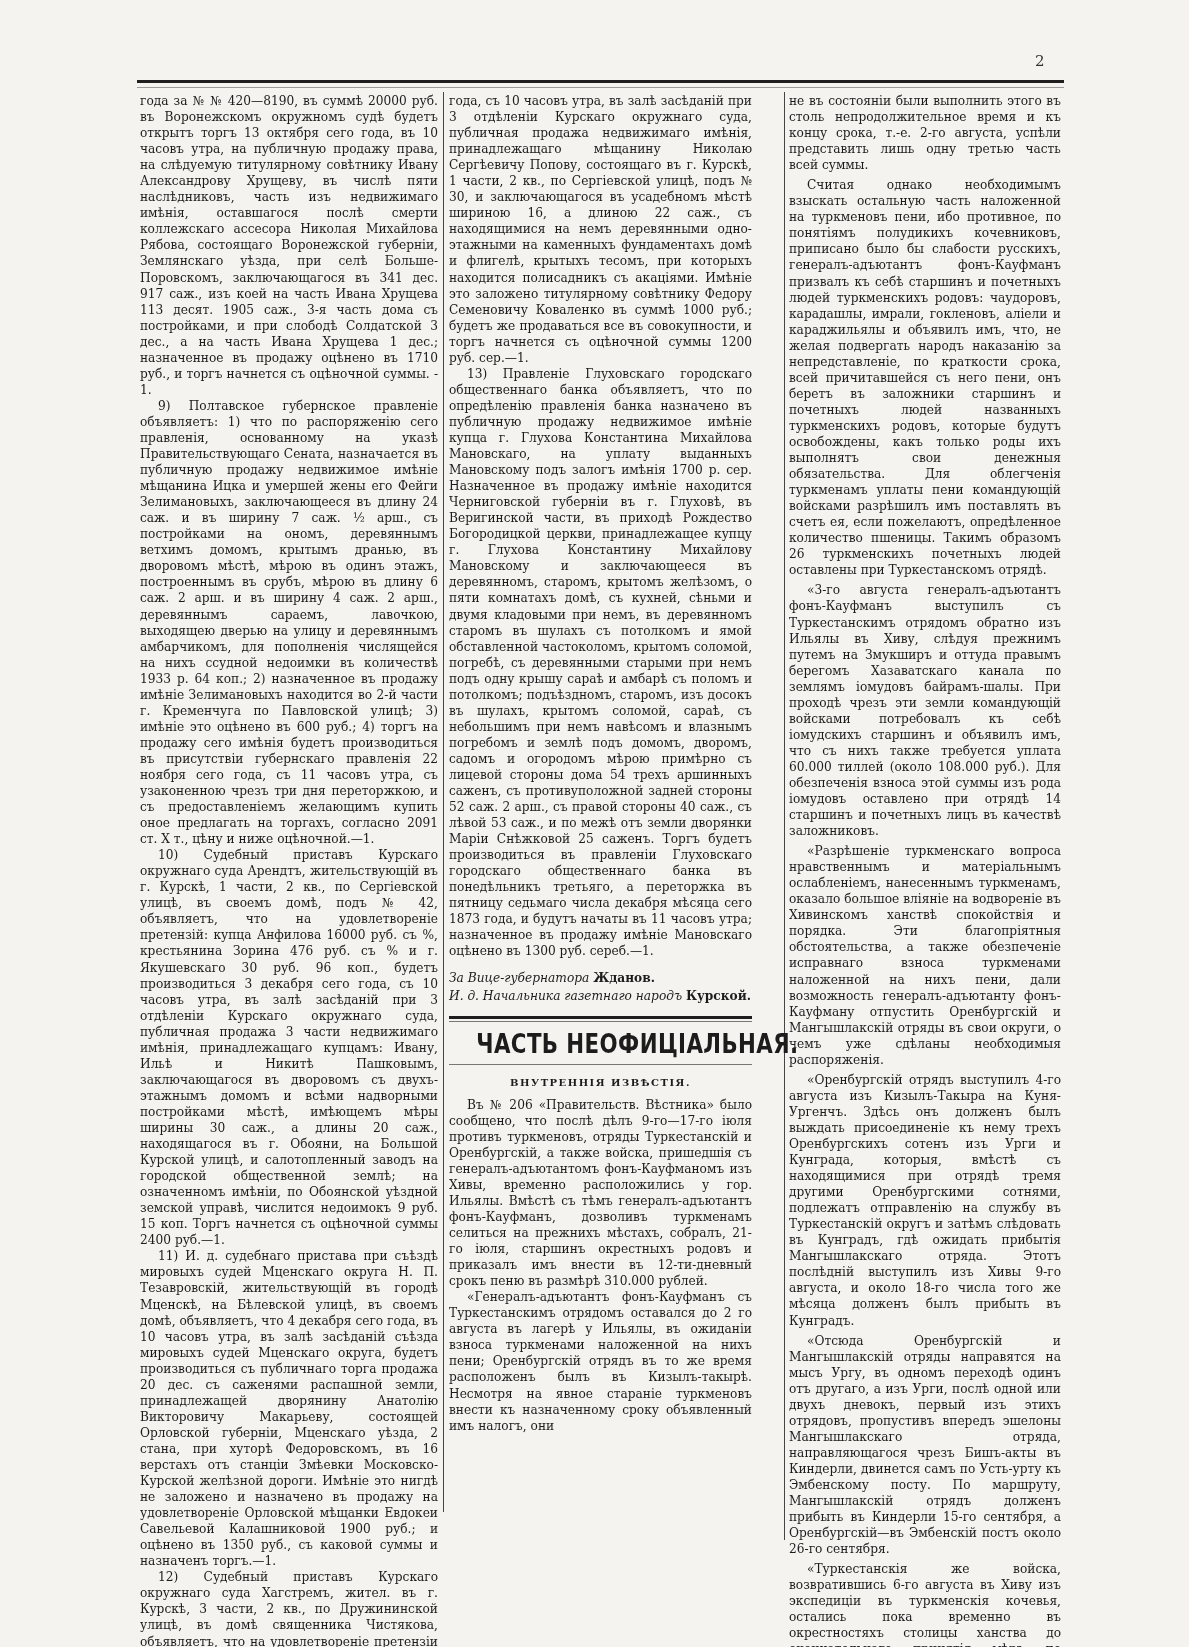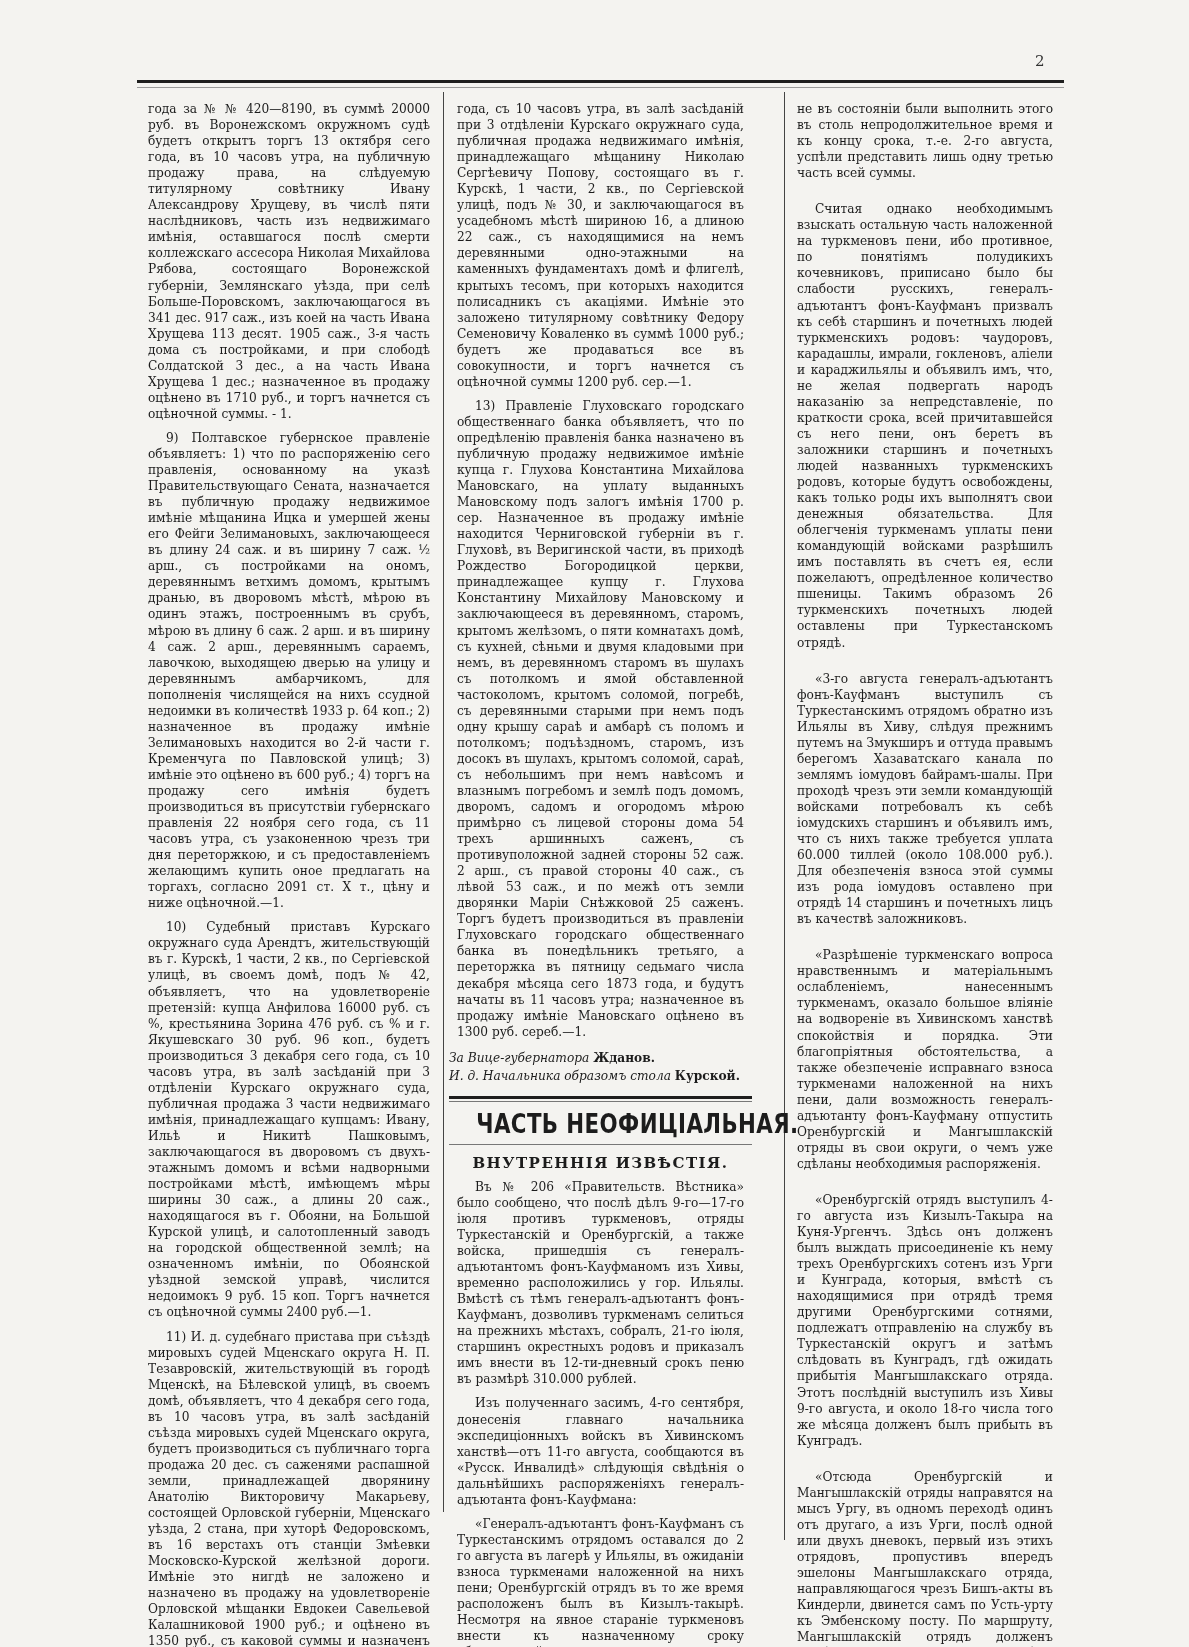--- a/index.html
+++ b/index.html
@@ -29,38 +29,38 @@
     text-align: justify;
   }
   .col1 { left: 140px; width: 298px; }
   .col2 { left: 449px; width: 303px; }
   .col3 { left: 789px; width: 272px; }
   .vrule {
     position: absolute; width: 1px; background: #444;
   }
   .vrule1 { left: 443px; top: 92px; height: 1420px; }
   .vrule2 { left: 784px; top: 92px; height: 1448px; }
-  p { margin: 8px; text-indent: 18px; }
+  p { margin: 0; text-indent: 18px; }
   p.noindent { text-indent: 0; }
   .ital { font-style: italic; font-weight: bold; }
   .sign { font-style: italic; text-indent: 0; margin-top: 10px; }
   .sign b { font-style: normal; margin-top: 24px; }
   .sign-line { margin-top: 2px; }
   .section-rule-thick { height: 3px; background: #1e1e1e; margin: 12px 0 2px 0; }
   .section-rule-thin { height: 1px; background: #777; margin-bottom: 6px; }
   .section-title {
     font-family: "DejaVu Sans", "Liberation Sans", sans-serif;
     font-weight: bold; font-size: 26px; text-align: center;
     letter-spacing: 0.5px; line-height: 32px;
     transform: scaleX(0.82); transform-origin: center;
     white-space: nowrap;
   }
   .section-rule-under { height: 1px; background: #777; margin: 4px 0 10px 0; }
   .subsection-title {
-    font-weight: bold; font-size: 15px; text-align: center;
+    font-weight: bold; font-size: 10px; text-align: center;
     letter-spacing: 1.5px; margin-bottom: 6px;
   }
   .gap { height: 4px; }
 </style>
 </head>
 <body>
 
 <div class="page-num">2</div>
 <div class="top-rule"></div>
 <div class="top-rule-thin"></div>
@@ -77,30 +77,29 @@
 </div>
 
 <div class="col col2">
   <p class="noindent">года, съ 10 часовъ утра, въ залѣ засѣданій при 3 отдѣленіи Курскаго окружнаго суда, публичная продажа недвижимаго имѣнія, принадлежащаго мѣщанину Николаю Сергѣевичу Попову, состоящаго въ г. Курскѣ, 1 части, 2 кв., по Сергіевской улицѣ, подъ № 30, и заключающагося въ усадебномъ мѣстѣ шириною 16, а длиною 22 саж., съ находящимися на немъ деревянными одно-этажными на каменныхъ фундаментахъ домѣ и флигелѣ, крытыхъ тесомъ, при которыхъ находится полисадникъ съ акаціями. Имѣніе это заложено титулярному совѣтнику Федору Семеновичу Коваленко въ суммѣ 1000 руб.; будетъ же продаваться все въ совокупности, и торгъ начнется съ оцѣночной суммы 1200 руб. сер.—1.</p>
   <p>13) Правленіе Глуховскаго городскаго общественнаго банка объявляетъ, что по опредѣленію правленія банка назначено въ публичную продажу недвижимое имѣніе купца г. Глухова Константина Михайлова Мановскаго, на уплату выданныхъ Мановскому подъ залогъ имѣнія 1700 р. сер. Назначенное въ продажу имѣніе находится Черниговской губерніи въ г. Глуховѣ, въ Веригинской части, въ приходѣ Рождество Богородицкой церкви, принадлежащее купцу г. Глухова Константину Михайлову Мановскому и заключающееся въ деревянномъ, старомъ, крытомъ желѣзомъ, о пяти комнатахъ домѣ, съ кухней, сѣньми и двумя кладовыми при немъ, въ деревянномъ старомъ въ шулахъ съ потолкомъ и ямой обставленной частоколомъ, крытомъ соломой, погребѣ, съ деревянными старыми при немъ подъ одну крышу сараѣ и амбарѣ съ поломъ и потолкомъ; подъѣздномъ, старомъ, изъ досокъ въ шулахъ, крытомъ соломой, сараѣ, съ небольшимъ при немъ навѣсомъ и влазнымъ погребомъ и землѣ подъ домомъ, дворомъ, садомъ и огородомъ мѣрою примѣрно съ лицевой стороны дома 54 трехъ аршинныхъ саженъ, съ противуположной задней стороны 52 саж. 2 арш., съ правой стороны 40 саж., съ лѣвой 53 саж., и по межѣ отъ земли дворянки Маріи Снѣжковой 25 саженъ. Торгъ будетъ производиться въ правленіи Глуховскаго городскаго общественнаго банка въ понедѣльникъ третьяго, а переторжка въ пятницу седьмаго числа декабря мѣсяца сего 1873 года, и будутъ начаты въ 11 часовъ утра; назначенное въ продажу имѣніе Мановскаго оцѣнено въ 1300 руб. сереб.—1.</p>
   <div class="sign">
     <span>За Вице-губернатора</span>
     <b>Жданов.</b>
   </div>
   <div class="sign sign-line">
-    <span>И. д. Начальника образомъ стола</span>
+    <span>И. д. Начальника газетнаго народъ</span>
     <b>Курской.</b>
   </div>
   <div class="section-rule-thick"></div>
   <div class="section-rule-thin"></div>
   <div class="section-title">ЧАСТЬ НЕОФИЦІАЛЬНАЯ.</div>
   <div class="section-rule-under"></div>
   <div class="subsection-title">ВНУТРЕННІЯ ИЗВѢСТІЯ.</div>
   <p>Въ № 206 «Правительств. Вѣстника» было сообщено, что послѣ дѣлъ 9-го—17-го іюля противъ туркменовъ, отряды Туркестанскій и Оренбургскій, а также войска, пришедшія съ генералъ-адъютантомъ фонъ-Кауфманомъ изъ Хивы, временно расположились у гор. Ильялы. Вмѣстѣ съ тѣмъ генералъ-адъютантъ фонъ-Кауфманъ, дозволивъ туркменамъ селиться на прежнихъ мѣстахъ, собралъ, 21-го іюля, старшинъ окрестныхъ родовъ и приказалъ имъ внести въ 12-ти-дневный срокъ пеню въ размѣрѣ 310.000 рублей.</p>
-  <p>Изъ полученнаго засимъ, 4-го сентября, донесенія главнаго начальника экспедиціонныхъ войскъ въ Хивинскомъ ханствѣ—отъ 11-го августа, сообщаются въ «Русск. Инвалидѣ» слѣдующія свѣдѣнія о дальнѣйшихъ распоряженіяхъ генералъ-адъютанта фонъ-Кауфмана:</p>
   <p>«Генералъ-адъютантъ фонъ-Кауфманъ съ Туркестанскимъ отрядомъ оставался до 2 го августа въ лагерѣ у Ильялы, въ ожиданіи взноса туркменами наложенной на нихъ пени; Оренбургскій отрядъ въ то же время расположенъ былъ въ Кизылъ-такырѣ. Несмотря на явное стараніе туркменовъ внести къ назначенному сроку объявленный имъ налогъ, они</p>
 </div>
 
 <div class="col col3">
   <p class="noindent">не въ состояніи были выполнить этого въ столь непродолжительное время и къ концу срока, т.-е. 2-го августа, успѣли представить лишь одну третью часть всей суммы.</p>
   <div class="gap"></div>
   <p>Считая однако необходимымъ взыскать остальную часть наложенной на туркменовъ пени, ибо противное, по понятіямъ полудикихъ кочевниковъ, приписано было бы слабости русскихъ, генералъ-адъютантъ фонъ-Кауфманъ призвалъ къ себѣ старшинъ и почетныхъ людей туркменскихъ родовъ: чаудоровъ, карадашлы, имрали, гокленовъ, аліели и караджильялы и объявилъ имъ, что, не желая подвергать народъ наказанію за непредставленіе, по краткости срока, всей причитавшейся съ него пени, онъ беретъ въ заложники старшинъ и почетныхъ людей названныхъ туркменскихъ родовъ, которые будутъ освобождены, какъ только роды ихъ выполнятъ свои денежныя обязательства. Для облегченія туркменамъ уплаты пени командующій войсками разрѣшилъ имъ поставлять въ счетъ ея, если пожелаютъ, опредѣленное количество пшеницы. Такимъ образомъ 26 туркменскихъ почетныхъ людей оставлены при Туркестанскомъ отрядѣ.</p>
   <div class="gap"></div>
   <p>«3-го августа генералъ-адъютантъ фонъ-Кауфманъ выступилъ съ Туркестанскимъ отрядомъ обратно изъ Ильялы въ Хиву, слѣдуя прежнимъ путемъ на Змукширъ и оттуда правымъ берегомъ Хазаватскаго канала по землямъ іомудовъ байрамъ-шалы. При проходѣ чрезъ эти земли командующій войсками потребовалъ къ себѣ іомудскихъ старшинъ и объявилъ имъ, что съ нихъ также требуется уплата 60.000 тиллей (около 108.000 руб.). Для обезпеченія взноса этой суммы изъ рода іомудовъ оставлено при отрядѣ 14 старшинъ и почетныхъ лицъ въ качествѣ заложниковъ.</p>
   <div class="gap"></div>

